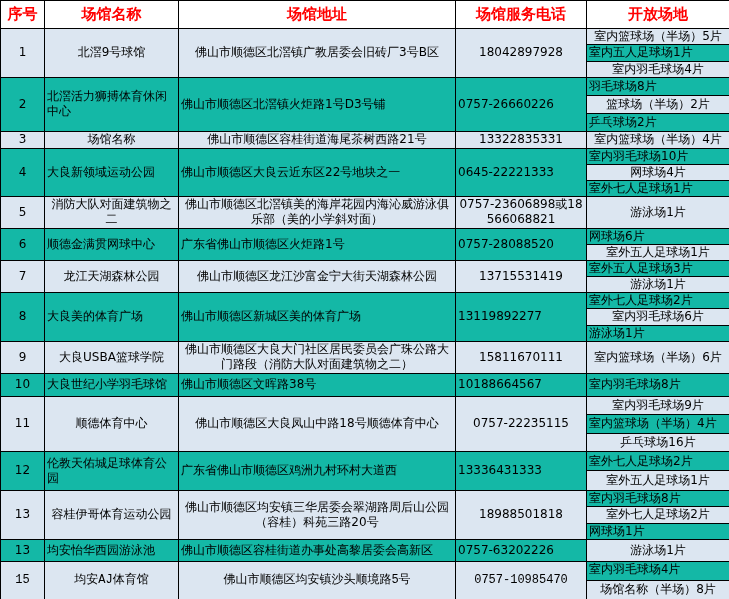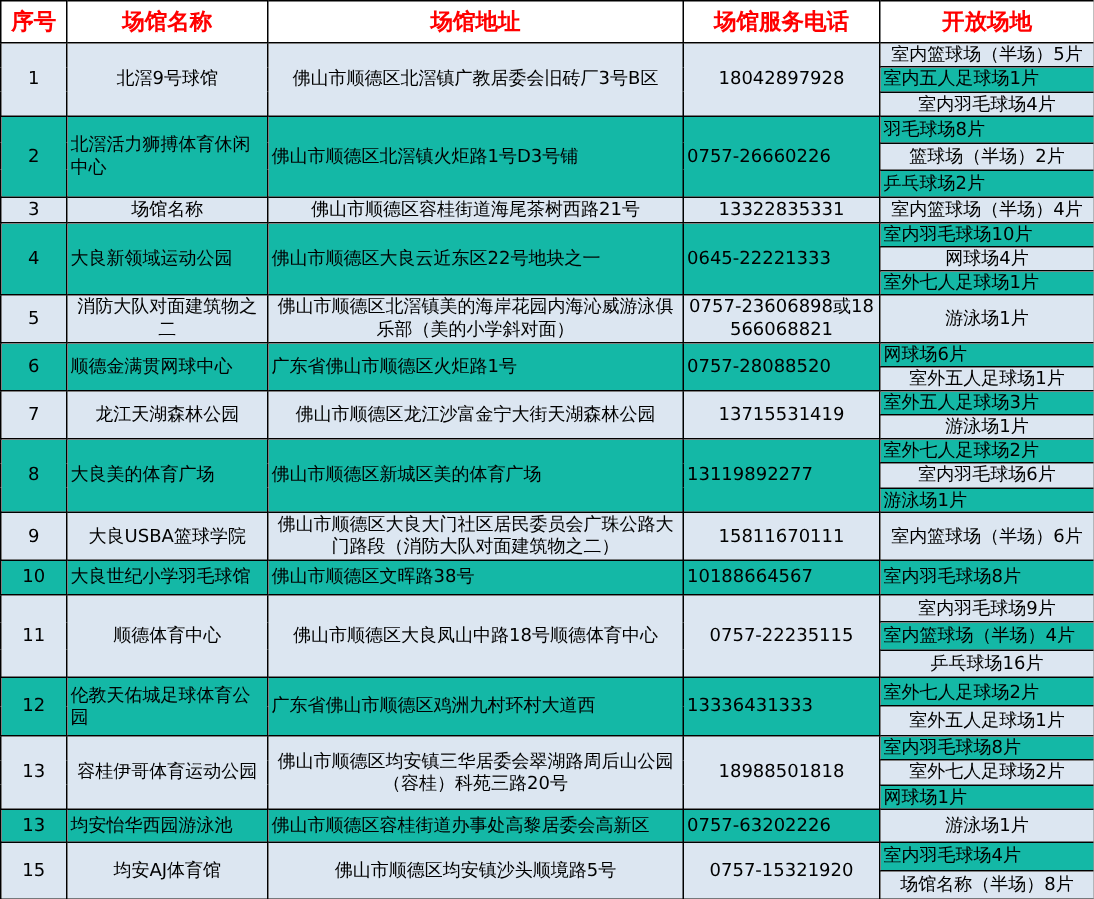--- a/index.html
+++ b/index.html
@@ -202,24 +202,24 @@
       <tr style="height: 16.3333px;">
         <td class="c-field white">网球场1片</td>
       </tr>
       <tr style="height: 22px;">
         <td class="c-no white" rowspan="1">13</td>
         <td class="c-name white" rowspan="1">均安怡华西园游泳池</td>
         <td class="c-addr white" rowspan="1">佛山市顺德区容桂街道办事处高黎居委会高新区</td>
         <td class="c-phone white" rowspan="1">0757-63202226</td>
         <td class="c-field blue">游泳场1片</td>
       </tr>
-      <tr style="height: 19px;">
+      <tr style="height: 19px; font-family: Liberation Mono, monospace;">
         <td class="c-no blue" rowspan="2">15</td>
         <td class="c-name blue" rowspan="2">均安AJ体育馆</td>
         <td class="c-addr blue" rowspan="2">佛山市顺德区均安镇沙头顺境路5号</td>
-        <td class="c-phone blue" rowspan="2">0757-15321920</td>
+        <td class="c-phone blue" rowspan="2">0757-10985470</td>
         <td class="c-field white">室内羽毛球场4片</td>
       </tr>
       <tr style="height: 19px;">
         <td class="c-field blue">场馆名称（半场）8片</td>
       </tr>
     </tbody>
 </table>
 
 </body></html>

